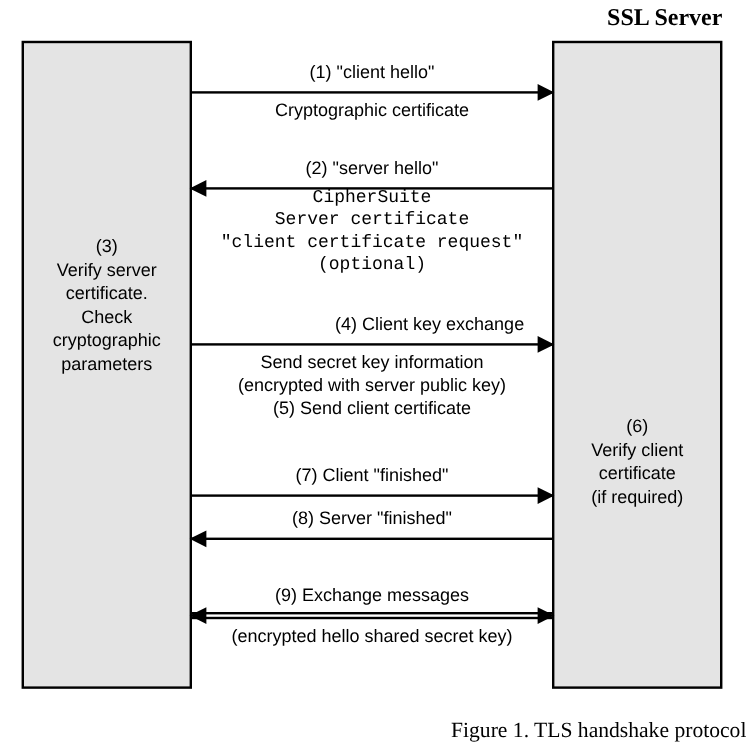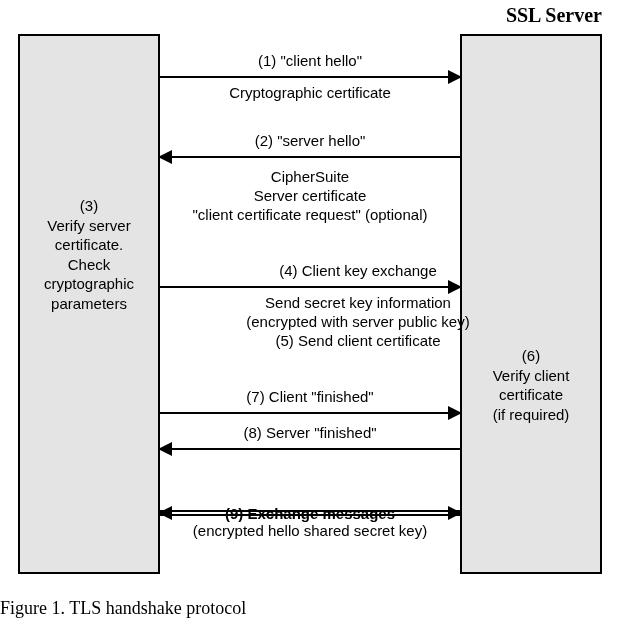--- a/index.html
+++ b/index.html
@@ -70,21 +70,21 @@
     position: absolute;
     left: 160px;
     width: 300px;
     text-align: center;
     font-size: 15px;
     line-height: 1.25;
   }
   .caption {
     position: absolute;
     width: 100%;
-    text-align: left;
+    text-align: right;
     font-size: 18px;
     font-family: "Times New Roman", Times, serif;
   }
 </style>
 </head>
 <body>
 
 <div class="stage">
 
   <div class="header" style="left:18px; top:4px;margin-top:45px;">SSL Client</div>
@@ -106,46 +106,46 @@
     <div class="line"></div>
       <div class="head-right"></div>
   </div>
   <div class="msg-label" style="top:84px;">Cryptographic certificate</div>
 
   <div class="msg-label" style="top:132px;">(2) "server hello"</div>
   <div class="arrow" style="top:150px;">
     <div class="line"></div>
       <div class="head-left"></div>
   </div>
-  <div class="msg-label" style="top:168px; white-space:pre-line;">CipherSuite
+  <div class="msg-label" style="top:156px; white-space:pre-line;font-family:Liberation Mono, monospace;">CipherSuite
 Server certificate
 "client certificate request" (optional)</div>
 
   <div class="msg-label" style="top:262px;margin-left:48px;">(4) Client key exchange</div>
   <div class="arrow" style="top:280px;">
     <div class="line"></div>
       <div class="head-right"></div>
   </div>
-  <div class="msg-label" style="top:294px; white-space:pre-line;padding-left:48px;">Send secret key information
+  <div class="msg-label" style="top:294px; white-space:pre-line;">Send secret key information
 (encrypted with server public key)
 (5) Send client certificate</div>
 
   <div class="msg-label" style="top:388px;">(7) Client "finished"</div>
   <div class="arrow" style="top:406px;">
     <div class="line"></div>
       <div class="head-right"></div>
   </div>
 
   <div class="msg-label" style="top:424px;">(8) Server "finished"</div>
   <div class="arrow" style="top:442px;">
     <div class="line"></div>
       <div class="head-left"></div>
   </div>
 
-  <div class="msg-label" style="top:505px;font-weight:bold;">(9) Exchange messages</div>
+  <div class="msg-label" style="top:488px;">(9) Exchange messages</div>
   <div class="arrow" style="top:506px;">
     <div class="line double"></div>
       <div class="head-left"></div>
       <div class="head-right"></div>
   </div>
   <div class="msg-label" style="top:522px;">(encrypted hello shared secret key)</div>
 
   <div class="caption" style="top:598px;">Figure 1. TLS handshake protocol</div>
 
 </div>

